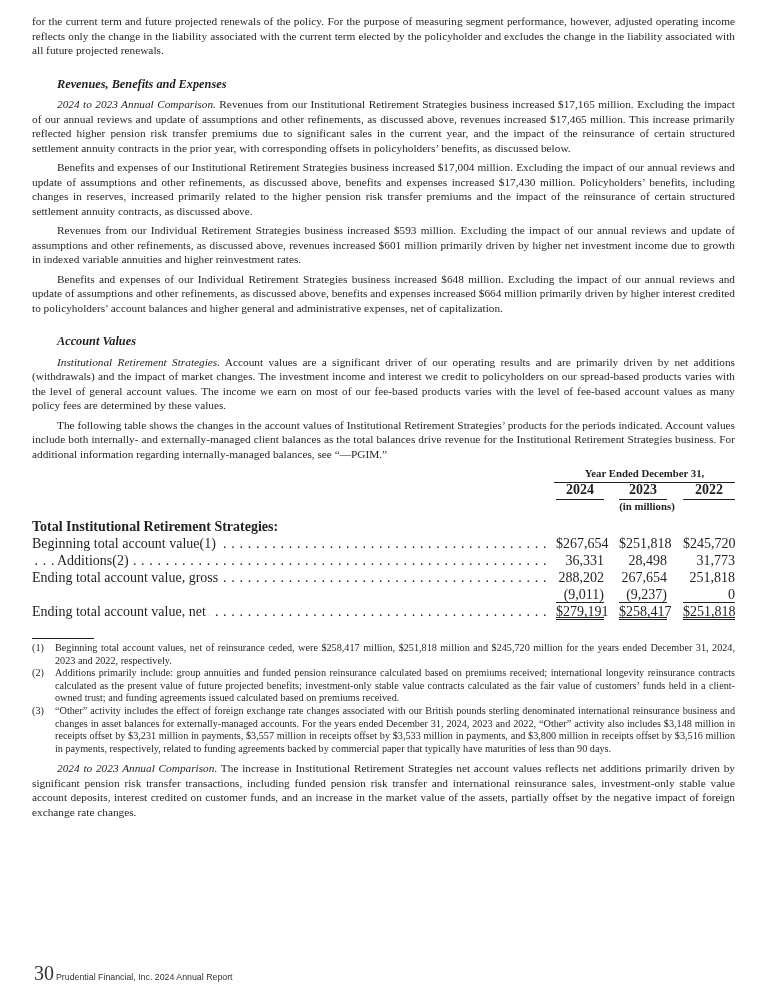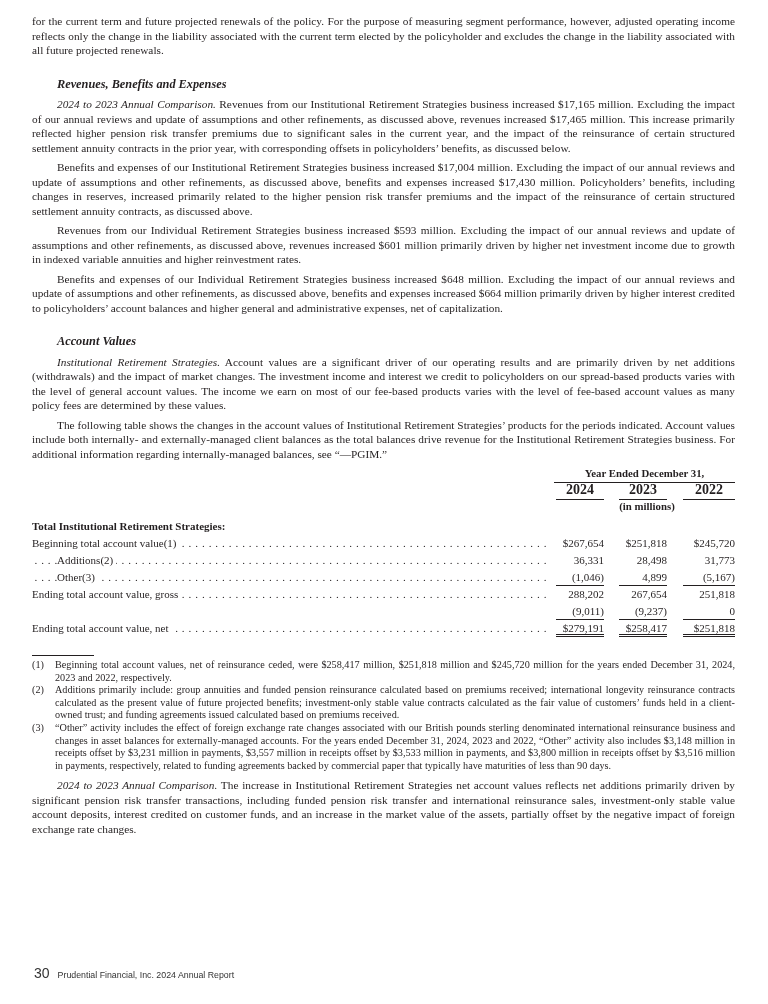--- a/index.html
+++ b/index.html
@@ -74,21 +74,21 @@
       top: 33px;
       left: 560px;
       width: 110px;
       text-align: center;
       font-weight: bold;
       font-size: 10.8px;
     }
     .tbl-row {
       position: relative;
       height: 17px;
-      font-size: 11px;
+      font-size: 14px;
       line-height: 17px;
     }
     .tbl-row.group-label { font-weight: bold; margin-top: 0; }
     .row-label {
       position: absolute;
       left: 0;
       width: 515px;
       white-space: nowrap;
       overflow: hidden;
     }
@@ -135,21 +135,21 @@
 
     .footer {
       position: absolute;
       left: 34px;
       top: 966px;
       font-family: "Liberation Sans", "DejaVu Sans", sans-serif;
       color: #333;
       display: flex;
       align-items: baseline;
     }
-    .footer .page-num { font-size: 14px; margin-right: 8px; }
+    .footer .page-num { font-size: 20px; margin-right: 2px; font-family: Liberation Serif, serif; }
     .footer .report-name { font-size: 8.8px; }
   </style>
 </head>
 <body>
 
 <div class="page">
 
   <p class="para noindent">for the current term and future projected renewals of the policy. For the purpose of measuring segment performance, however, adjusted operating income reflects only the change in the liability associated with the current term elected by the policyholder and excludes the change in the liability associated with all future projected renewals.</p>
 
   <h3 class="section-heading">Revenues, Benefits and Expenses</h3>
@@ -181,26 +181,20 @@
       <div class="cell c2">$251,818</div>
       <div class="cell c3">$245,720</div>
     </div>
     <div class="tbl-row">
       <div class="row-label ind"><span class="lbl">Additions(2)</span></div>
       <div class="cell c1">36,331</div>
       <div class="cell c2">28,498</div>
       <div class="cell c3">31,773</div>
     </div>
     <div class="tbl-row">
-      <div class="row-label ind"><span class="lbl">Other(3)</span></div>
-      <div class="cell c1 single-under">(1,046)</div>
-      <div class="cell c2 single-under">4,899</div>
-      <div class="cell c3 single-under">(5,167)</div>
-    </div>
-    <div class="tbl-row">
       <div class="row-label"><span class="lbl">Ending total account value, gross</span></div>
       <div class="cell c1">288,202</div>
       <div class="cell c2">267,654</div>
       <div class="cell c3">251,818</div>
     </div>
     <div class="tbl-row">
       <div class="cell c1 single-under">(9,011)</div>
       <div class="cell c2 single-under">(9,237)</div>
       <div class="cell c3 single-under">0</div>
     </div>

